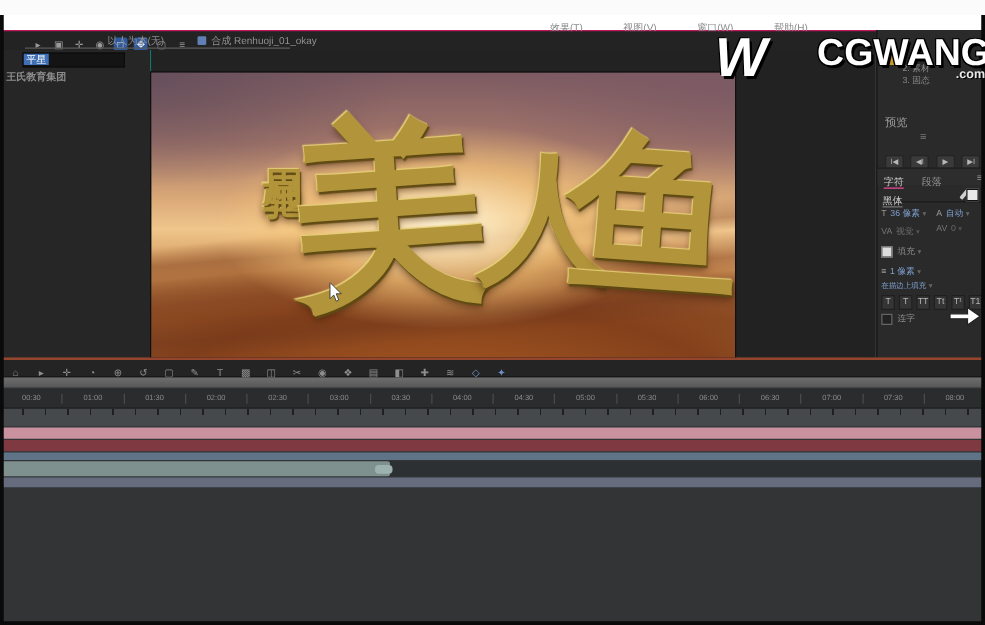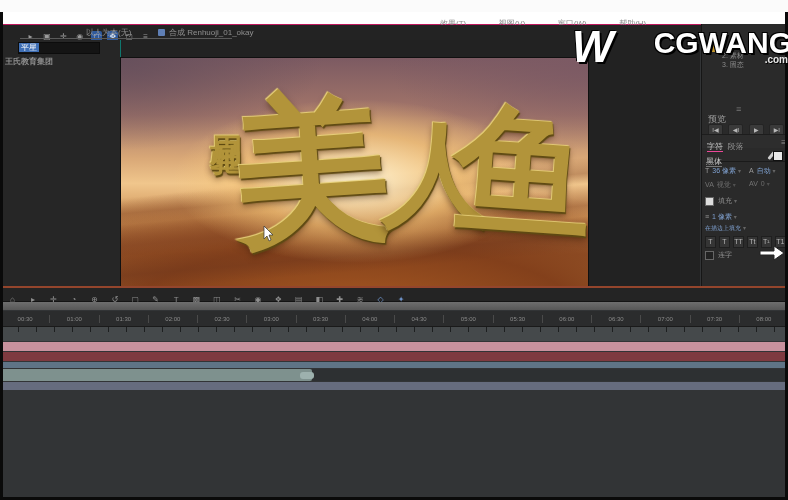--- a/index.html
+++ b/index.html
@@ -48,21 +48,21 @@
   #tchar2{left:262px;top:42px;font-size:112px;transform:rotate(2deg);}
   #tchar3{left:332px;top:22px;font-size:140px;transform:rotate(4deg);}
   #vp-cursor{left:142px;top:168px;}
 
   
   #right-panel{left:701px;top:24px;width:87px;height:262px;background:#2a2a2a;border-left:1px solid #161616;}
   #proj-folder{left:5px;top:20px;width:10px;height:8px;background:#c89a2e;border-radius:1px;}
   .proj-row{color:#8b8b8b;font-size:7px;line-height:9px;margin-left:20px;}
   #proj-rows{left:0;top:18px;}
   .section-head{color:#9b9b9b;font-size:9px;}
-  #preview-head{left:6px;top:89px;text-align:center;}
+  #preview-head{left:6px;top:68px;text-align:center;}
   #preview-menu{left:34px;top:80px;color:#777;font-size:9px;}
   #transport{left:6px;top:94px;white-space:nowrap;}
   .tr-btn{display:inline-block;color:#b7b7b7;font-size:6px;width:13px;height:10px;line-height:10px;
       text-align:center;background:#3a3a3a;border:1px solid #242424;border-radius:2px;margin-right:1px;}
   #char-tabs{left:0;top:110px;width:87px;height:13px;border-top:1px solid #1d1d1d;background:#2d2d2d;}
   #font-row{left:4px;top:126px;width:79px;height:11px;border-bottom:1px solid #1a1a1a;}
   #font-name{color:#cfcfcf;font-size:8px;}
   #eyedropper{right:12px;top:1px;width:3px;height:9px;background:#cfcfcf;transform:rotate(40deg);border-radius:1px;}
   #fill-swatch-top{right:2px;top:1px;width:8px;height:8px;background:#e8e8e8;border:1px solid #111;}
   .cp-row{left:3px;width:81px;height:12px;font-size:7px;color:#8f8f8f;white-space:nowrap;}
@@ -178,21 +178,21 @@
     <div class="abs" id="transport">
       <span class="tr-btn">I◀</span>
       <span class="tr-btn">◀I</span>
       <span class="tr-btn">▶</span>
       <span class="tr-btn">▶I</span>
       
     </div>
 
     <div class="abs" id="char-tabs">
       <span class="panel-tab" style="margin-left:5px;border-bottom:1px solid #ec4899;color:#cfcfcf;">字符</span>
-      <span class="panel-tab" style="">段落</span>
+      <span class="panel-tab" style="margin-left:10px;">段落</span>
       <span class="panel-tab" style="float:right;margin-right:3px;">≡</span>
     </div>
 
     <div class="abs" id="font-row">
       <span id="font-name" style="border-bottom:1px solid #777;">黑体</span>
       <span class="abs" id="eyedropper"></span>
       <span class="abs" id="fill-swatch-top"></span>
     </div>
 
     <div class="abs cp-row" style="top:142px;">

